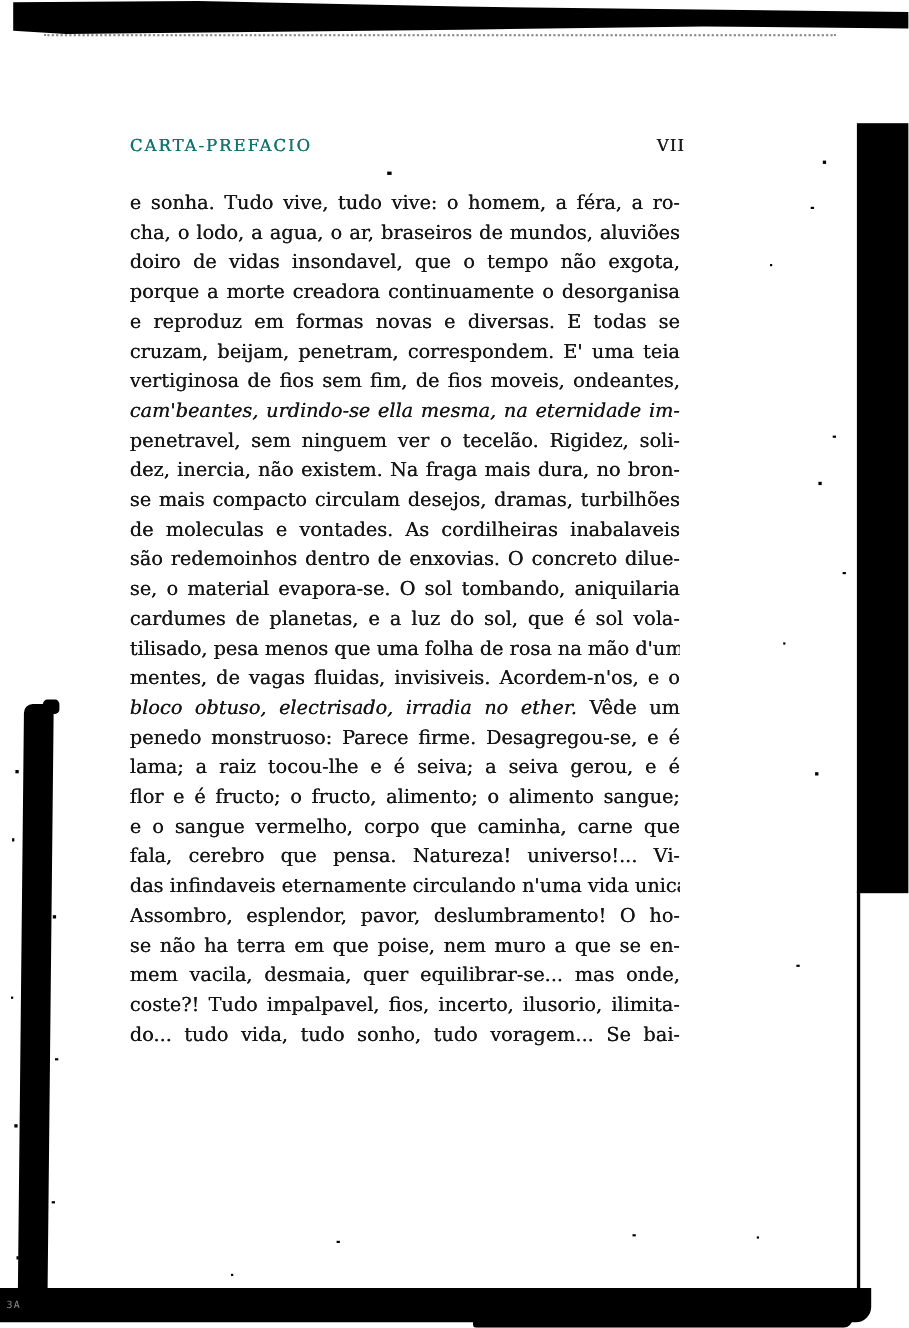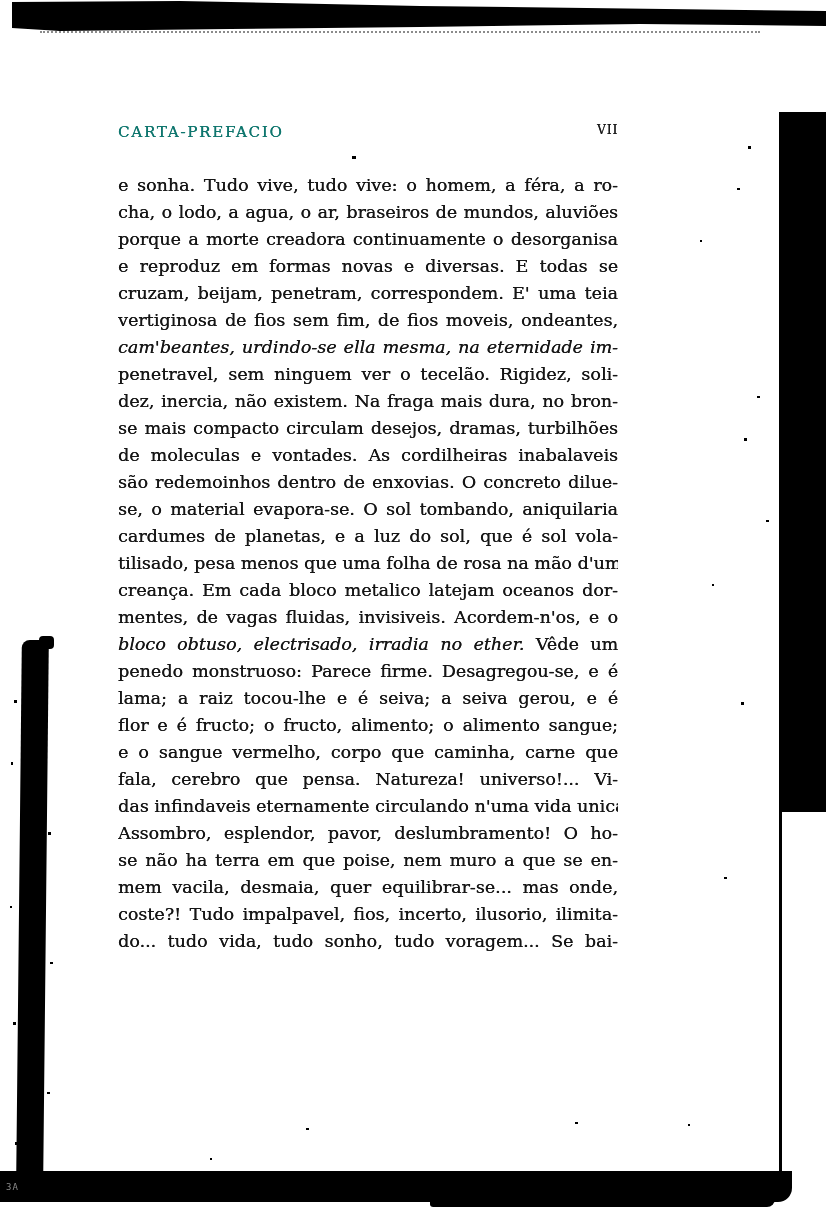--- a/index.html
+++ b/index.html
@@ -15,21 +15,21 @@
   
   .running-head {
     position:absolute; top:123px; left:118px; width:500px;
     text-align:left;
     font-size:15px; letter-spacing:1.8px;
     color:#0f766e;
     text-shadow:0.3px 0 currentColor;
   }
   .folio {
     position:absolute; top:123px; left:597px;
-    font-size:12px; letter-spacing:1px;
+    font-size:15px; letter-spacing:1px;
     color:#1a1a1a;
     text-shadow:0.3px 0 currentColor;
   }
 
   
   .body-text {
     position:absolute; left:118px; top:172px; width:500px;
     font-size:17.5px;
     text-shadow:0.25px 0 currentColor;
   }
@@ -77,34 +77,34 @@
   <polygon points="12,2 180,1 420,6 826,11 826,26 640,24 420,27 230,29 60,31 12,28" fill="#000"></polygon>
 </svg>
 <div class="top-noise"></div>
 
 <div class="running-head">CARTA-PREFACIO</div>
 <div class="folio">VII</div>
 
 <div class="body-text">
     <div class="line"><span>e sonha. Tudo vive, tudo vive: o homem, a féra, a ro-</span></div>
     <div class="line"><span>cha, o lodo, a agua, o ar, braseiros de mundos, aluviões</span></div>
+    <div class="line"><span>doiro de vidas insondavel, que o tempo não exgota,</span></div>
     <div class="line"><span>porque a morte creadora continuamente o desorganisa</span></div>
     <div class="line"><span>e reproduz em formas novas e diversas. E todas se</span></div>
     <div class="line"><span>cruzam, beijam, penetram, correspondem. E' uma teia</span></div>
     <div class="line"><span>vertiginosa de fios sem fim, de fios moveis, ondeantes,</span></div>
     <div class="line"><span class="it">cam'beantes, urdindo-se ella mesma, na eternidade im-</span></div>
     <div class="line"><span>penetravel, sem ninguem ver o tecelão. Rigidez, soli-</span></div>
     <div class="line"><span>dez, inercia, não existem. Na fraga mais dura, no bron-</span></div>
     <div class="line"><span>se mais compacto circulam desejos, dramas, turbilhões</span></div>
     <div class="line"><span>de moleculas e vontades. As cordilheiras inabalaveis</span></div>
     <div class="line"><span>são redemoinhos dentro de enxovias. O concreto dilue-</span></div>
     <div class="line"><span>se, o material evapora-se. O sol tombando, aniquilaria</span></div>
     <div class="line"><span>cardumes de planetas, e a luz do sol, que é sol vola-</span></div>
     <div class="line"><span>tilisado, pesa menos que uma folha de rosa na mão d'uma</span></div>
-    <div class="line"><span>creança. Em cada bloco metalico latejam oceanos dor-</span></div>
     <div class="line"><span>mentes, de vagas fluidas, invisiveis. Acordem-n'os, e o</span></div>
     <div class="line"><span class="it">bloco obtuso, electrisado, irradia no ether.</span><span> Vêde um</span></div>
     <div class="line"><span>penedo monstruoso: Parece firme. Desagregou-se, e é</span></div>
     <div class="line"><span>lama; a raiz tocou-lhe e é seiva; a seiva gerou, e é</span></div>
     <div class="line"><span>flor e é fructo; o fructo, alimento; o alimento sangue;</span></div>
     <div class="line"><span>e o sangue vermelho, corpo que caminha, carne que</span></div>
     <div class="line"><span>fala, cerebro que pensa. Natureza! universo!... Vi-</span></div>
     <div class="line"><span>das infindaveis eternamente circulando n'uma vida unica.</span></div>
     <div class="line"><span>Assombro, esplendor, pavor, deslumbramento! O ho-</span></div>
     <div class="line"><span>se não ha terra em que poise, nem muro a que se en-</span></div>

